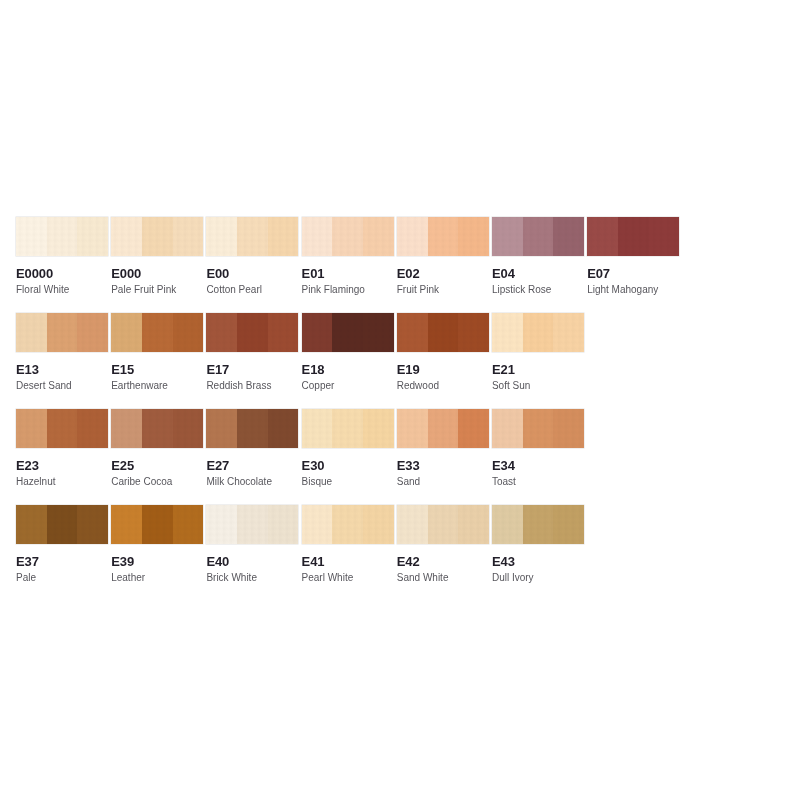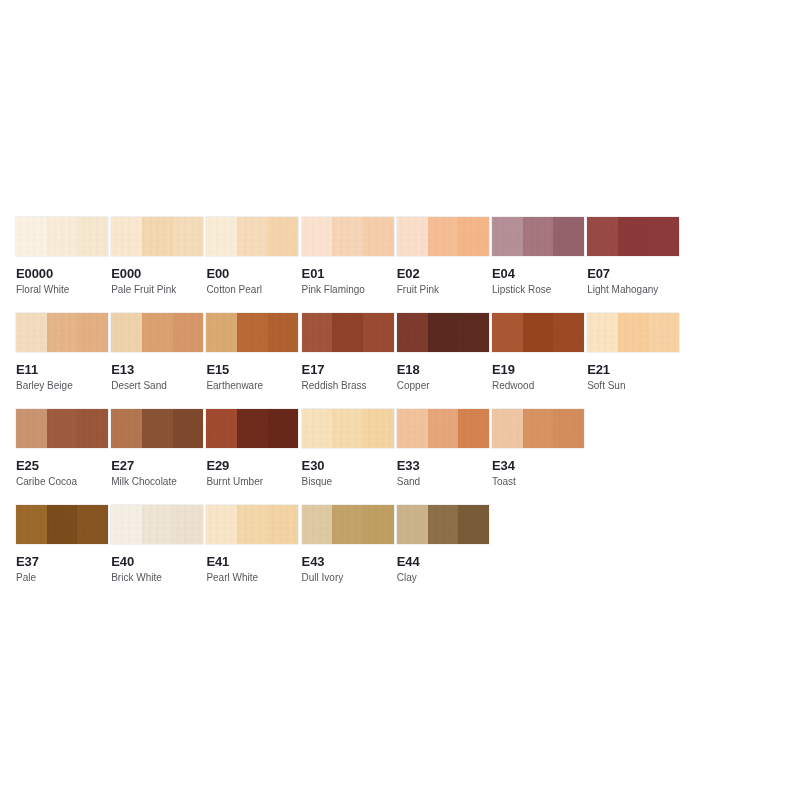--- a/index.html
+++ b/index.html
@@ -158,29 +158,20 @@
             <div class="band b2" style="background: rgb(140, 58, 57);"></div>
             <div class="band b3" style="background: rgb(142, 59, 58);"></div>
           </div>
           <div class="code">E07</div>
           <div class="name">Light Mahogany</div>
         </div>
       </div>
       <div class="row">
         <div class="cell">
           <div class="swatch">
-            <div class="band b1" style="background: rgb(243, 222, 192);"></div>
-            <div class="band b2" style="background: rgb(231, 182, 138);"></div>
-            <div class="band b3" style="background: rgb(229, 177, 132);"></div>
-          </div>
-          <div class="code">E11</div>
-          <div class="name">Barley Beige</div>
-        </div>
-        <div class="cell">
-          <div class="swatch">
             <div class="band b1" style="background: rgb(240, 212, 174);"></div>
             <div class="band b2" style="background: rgb(221, 162, 113);"></div>
             <div class="band b3" style="background: rgb(217, 152, 106);"></div>
           </div>
           <div class="code">E13</div>
           <div class="name">Desert Sand</div>
         </div>
         <div class="cell">
           <div class="swatch">
             <div class="band b1" style="background: rgb(219, 171, 114);"></div>
@@ -223,47 +214,47 @@
             <div class="band b2" style="background: rgb(248, 207, 156);"></div>
             <div class="band b3" style="background: rgb(248, 211, 164);"></div>
           </div>
           <div class="code">E21</div>
           <div class="name">Soft Sun</div>
         </div>
       </div>
       <div class="row">
         <div class="cell">
           <div class="swatch">
+            <div class="band b1" style="background: rgb(215, 155, 108);"></div>
+            <div class="band b2" style="background: rgb(181, 105, 60);"></div>
+            <div class="band b3" style="background: rgb(174, 96, 54);"></div>
+          </div>
+          <div class="code">E23</div>
+          <div class="name">Hazelnut</div>
+        </div>
+        <div class="cell">
+          <div class="swatch">
             <div class="band b1" style="background: rgb(204, 149, 114);"></div>
             <div class="band b2" style="background: rgb(160, 92, 62);"></div>
             <div class="band b3" style="background: rgb(155, 87, 57);"></div>
           </div>
           <div class="code">E25</div>
           <div class="name">Caribe Cocoa</div>
         </div>
         <div class="cell">
           <div class="swatch">
             <div class="band b1" style="background: rgb(180, 118, 79);"></div>
             <div class="band b2" style="background: rgb(139, 83, 53);"></div>
             <div class="band b3" style="background: rgb(128, 73, 46);"></div>
           </div>
           <div class="code">E27</div>
           <div class="name">Milk Chocolate</div>
         </div>
         <div class="cell">
           <div class="swatch">
-            <div class="band b1" style="background: rgb(162, 74, 47);"></div>
-            <div class="band b2" style="background: rgb(111, 44, 28);"></div>
-            <div class="band b3" style="background: rgb(104, 39, 25);"></div>
-          </div>
-          <div class="code">E29</div>
-          <div class="name">Burnt Umber</div>
-        </div>
-        <div class="cell">
-          <div class="swatch">
             <div class="band b1" style="background: rgb(248, 227, 188);"></div>
             <div class="band b2" style="background: rgb(247, 220, 174);"></div>
             <div class="band b3" style="background: rgb(246, 214, 162);"></div>
           </div>
           <div class="code">E30</div>
           <div class="name">Bisque</div>
         </div>
         <div class="cell">
           <div class="swatch">
             <div class="band b1" style="background: rgb(243, 196, 156);"></div>
@@ -288,49 +279,58 @@
           <div class="swatch">
             <div class="band b1" style="background: rgb(157, 106, 44);"></div>
             <div class="band b2" style="background: rgb(124, 77, 28);"></div>
             <div class="band b3" style="background: rgb(136, 85, 33);"></div>
           </div>
           <div class="code">E37</div>
           <div class="name">Pale</div>
         </div>
         <div class="cell">
           <div class="swatch">
+            <div class="band b1" style="background: rgb(201, 128, 44);"></div>
+            <div class="band b2" style="background: rgb(162, 93, 22);"></div>
+            <div class="band b3" style="background: rgb(178, 108, 30);"></div>
+          </div>
+          <div class="code">E39</div>
+          <div class="name">Leather</div>
+        </div>
+        <div class="cell">
+          <div class="swatch">
             <div class="band b1" style="background: rgb(246, 240, 230);"></div>
             <div class="band b2" style="background: rgb(240, 230, 214);"></div>
             <div class="band b3" style="background: rgb(238, 227, 208);"></div>
           </div>
           <div class="code">E40</div>
           <div class="name">Brick White</div>
         </div>
         <div class="cell">
           <div class="swatch">
             <div class="band b1" style="background: rgb(250, 231, 201);"></div>
             <div class="band b2" style="background: rgb(245, 217, 171);"></div>
             <div class="band b3" style="background: rgb(244, 213, 164);"></div>
           </div>
           <div class="code">E41</div>
           <div class="name">Pearl White</div>
         </div>
         <div class="cell">
           <div class="swatch">
+            <div class="band b1" style="background: rgb(243, 228, 203);"></div>
+            <div class="band b2" style="background: rgb(236, 213, 178);"></div>
+            <div class="band b3" style="background: rgb(234, 208, 169);"></div>
+          </div>
+          <div class="code">E42</div>
+          <div class="name">Sand White</div>
+        </div>
+        <div class="cell">
+          <div class="swatch">
             <div class="band b1" style="background: rgb(223, 203, 163);"></div>
             <div class="band b2" style="background: rgb(197, 164, 105);"></div>
             <div class="band b3" style="background: rgb(194, 160, 99);"></div>
           </div>
           <div class="code">E43</div>
           <div class="name">Dull Ivory</div>
-        </div>
-        <div class="cell">
-          <div class="swatch">
-            <div class="band b1" style="background: rgb(205, 180, 140);"></div>
-            <div class="band b2" style="background: rgb(142, 112, 73);"></div>
-            <div class="band b3" style="background: rgb(122, 92, 56);"></div>
-          </div>
-          <div class="code">E44</div>
-          <div class="name">Clay</div>
         </div>
       </div>
     </div>
 </div>
 
 </body></html>

